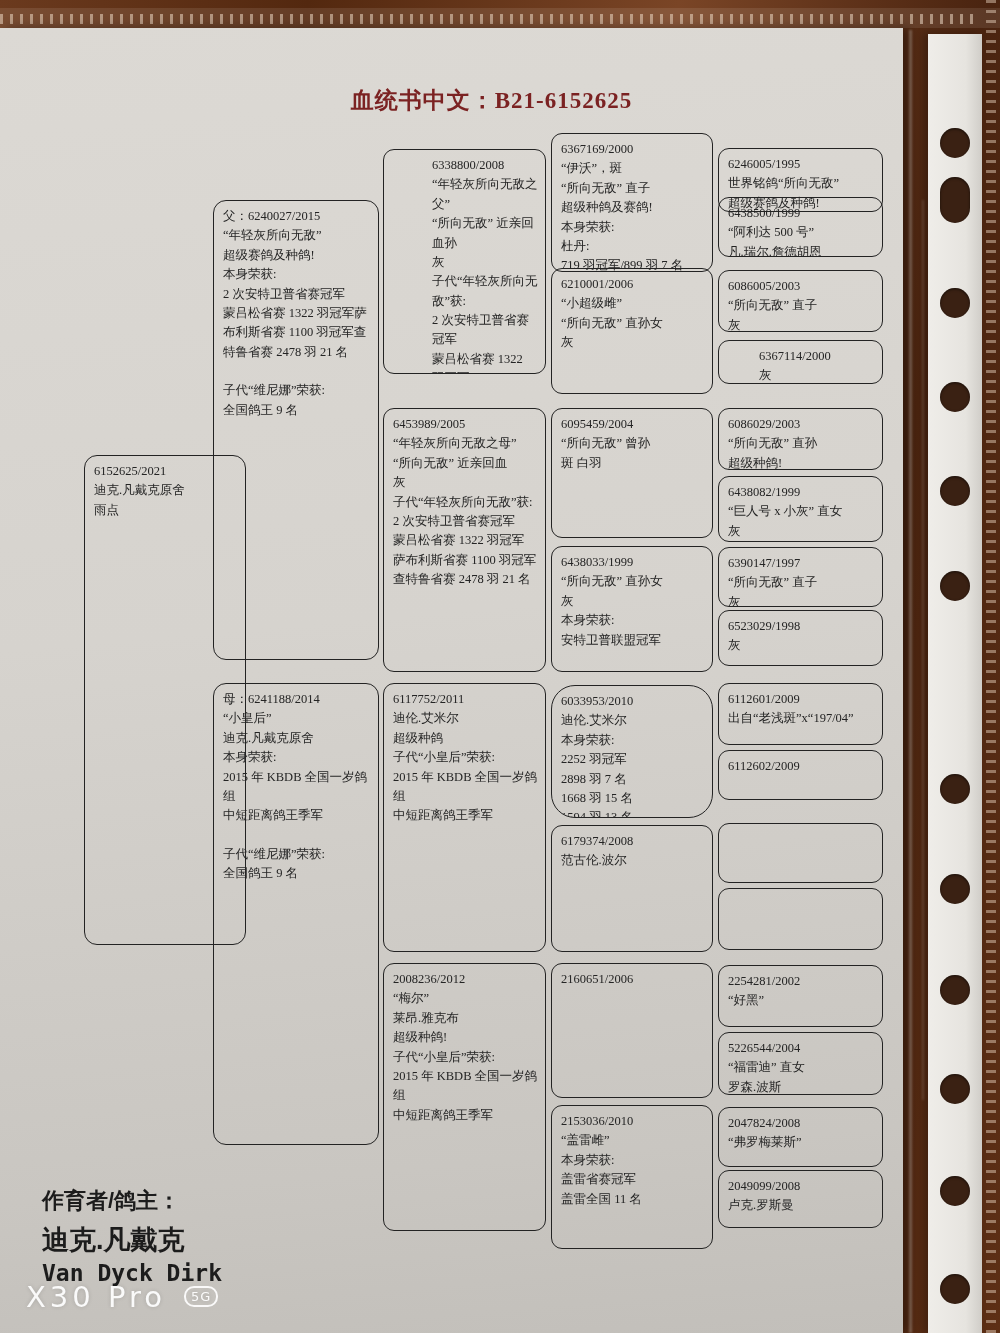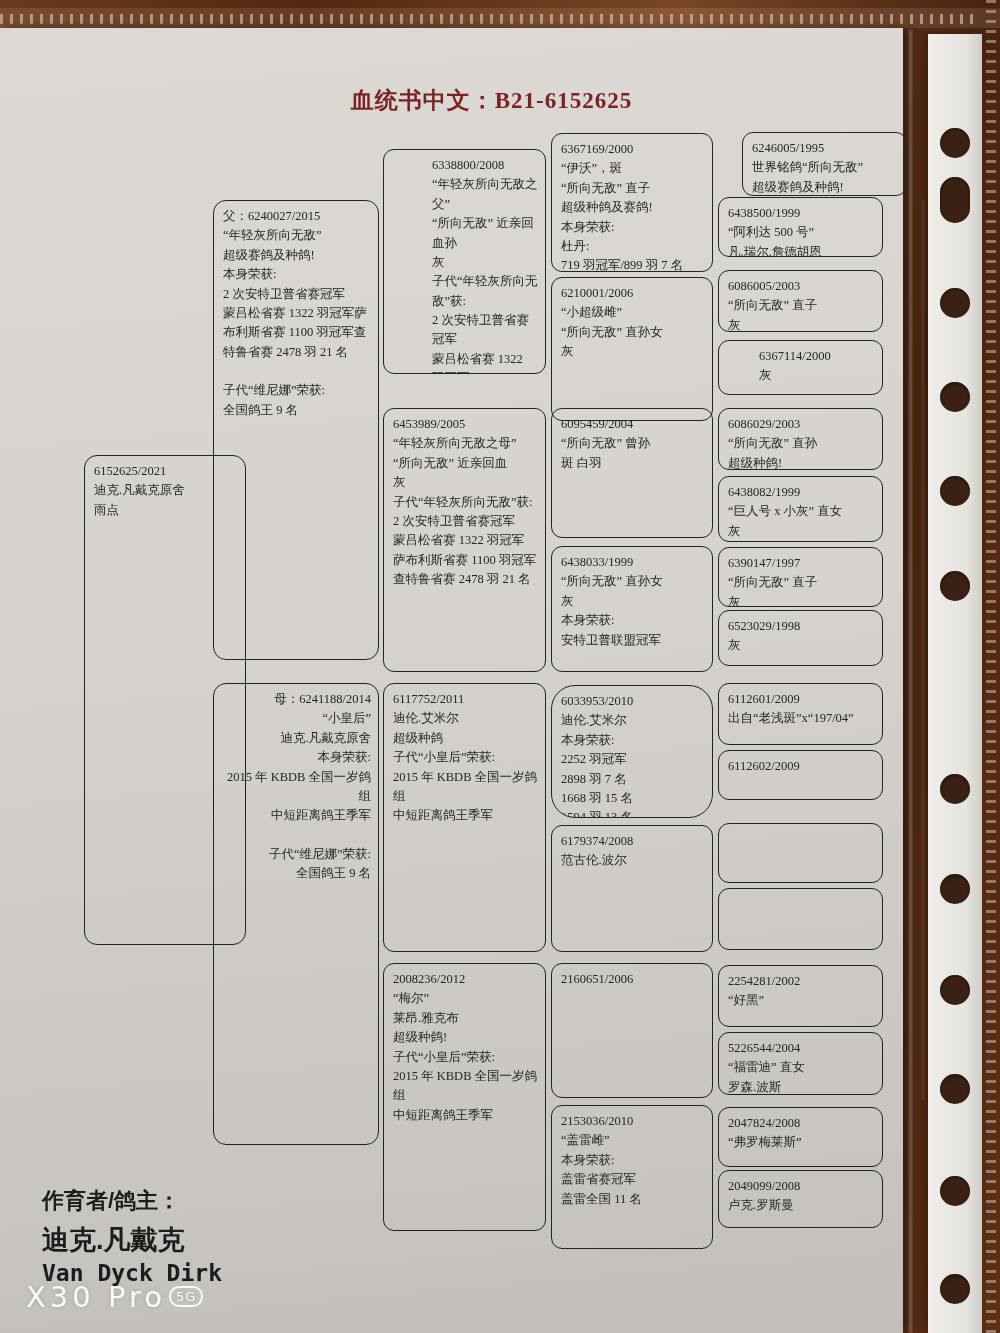--- a/index.html
+++ b/index.html
@@ -51,21 +51,21 @@
   .hole{position:absolute;left:12px;width:30px;height:30px;border-radius:50%;
     background:#3a2113;box-shadow:inset 0 1px 3px rgba(0,0,0,.6);}
   .hole.oblong{height:46px;border-radius:15px;}
 
   .watermark{
     position:absolute;left:26px;top:1280px;color:rgba(255,255,255,.93);
     font-family:"DejaVu Sans",sans-serif;font-size:29px;letter-spacing:4px;
     text-shadow:0 0 4px rgba(0,0,0,.15);
   }
   .wm-badge{
-    display:inline-block;vertical-align:6px;margin-left:3px;
+    display:inline-block;vertical-align:6px;margin-left:18px;
     font-size:13px;letter-spacing:1px;padding:0 5px;border:2px solid rgba(255,255,255,.9);
     border-radius:10px;line-height:17px;
   }
 </style>
 </head>
 <body>
 
 <div class="sleeve-top-fold"></div>
 <div class="serration-top"></div>
 <div class="serration-right"></div>
@@ -99,21 +99,21 @@
 “年轻灰所向无敌”
 超级赛鸽及种鸽!
 本身荣获:
 2 次安特卫普省赛冠军
 蒙吕松省赛 1322 羽冠军萨
 布利斯省赛 1100 羽冠军查
 特鲁省赛 2478 羽 21 名
 
 子代“维尼娜”荣获:
 全国鸽王 9 名</div>
-  <div class="pbox c2" style="top:655px;height:462px;border-radius:13px;text-align:right;">母：6241188/2014
+  <div class="pbox c2" style="top:655px;height:462px;border-radius:13px;">母：6241188/2014
 “小皇后”
 迪克.凡戴克原舍
 本身荣获:
 2015 年 KBDB 全国一岁鸽组
 中短距离鸽王季军
 
 子代“维尼娜”荣获:
 全国鸽王 9 名</div>
 
   <div class="pbox c3" style="top:121px;height:225px;padding-left:48px;">6338800/2008
@@ -148,21 +148,21 @@
 2015 年 KBDB 全国一岁鸽组
 中短距离鸽王季军</div>
 
   <div class="pbox c4" style="top:105px;height:139px;">6367169/2000
 “伊沃”，斑
 “所向无敌” 直子
 超级种鸽及赛鸽!
 本身荣获:
 杜丹:
 719 羽冠军/899 羽 7 名</div>
-  <div class="pbox c4" style="top:249px;height:144px;">6210001/2006
+  <div class="pbox c4" style="top:240px;height:126px;">6210001/2006
 “小超级雌”
 “所向无敌” 直孙女
 灰</div>
   <div class="pbox c4" style="top:380px;height:130px;">6095459/2004
 “所向无敌” 曾孙
 斑  白羽</div>
   <div class="pbox c4" style="top:518px;height:126px;">6438033/1999
 “所向无敌” 直孙女
 灰
 本身荣获:
@@ -176,30 +176,30 @@
 1594 羽 13 名</div>
   <div class="pbox c4" style="top:797px;height:127px;">6179374/2008
 范古伦.波尔</div>
   <div class="pbox c4" style="top:935px;height:135px;">2160651/2006</div>
   <div class="pbox c4" style="top:1077px;height:144px;">2153036/2010
 “盖雷雌”
 本身荣获:
 盖雷省赛冠军
 盖雷全国 11 名</div>
 
-  <div class="pbox c5" style="top:104px;height:64px;margin-left:24px;">6246005/1995
+  <div class="pbox c5" style="top:120px;height:64px;">6246005/1995
 世界铭鸽“所向无敌”
 超级赛鸽及种鸽!</div>
   <div class="pbox c5" style="top:169px;height:60px;">6438500/1999
 “阿利达 500 号”
 凡.瑞尔.詹德胡恩</div>
   <div class="pbox c5" style="top:242px;height:62px;">6086005/2003
 “所向无敌” 直子
 灰</div>
-  <div class="pbox c5" style="top:312px;height:55px;padding-left:40px;">6367114/2000
+  <div class="pbox c5" style="top:312px;height:44px;padding-left:40px;">6367114/2000
 灰</div>
   <div class="pbox c5" style="top:380px;height:62px;">6086029/2003
 “所向无敌” 直孙
 超级种鸽!</div>
   <div class="pbox c5" style="top:448px;height:66px;">6438082/1999
 “巨人号 x 小灰” 直女
 灰</div>
   <div class="pbox c5" style="top:519px;height:60px;">6390147/1997
 “所向无敌” 直子
 灰</div>

